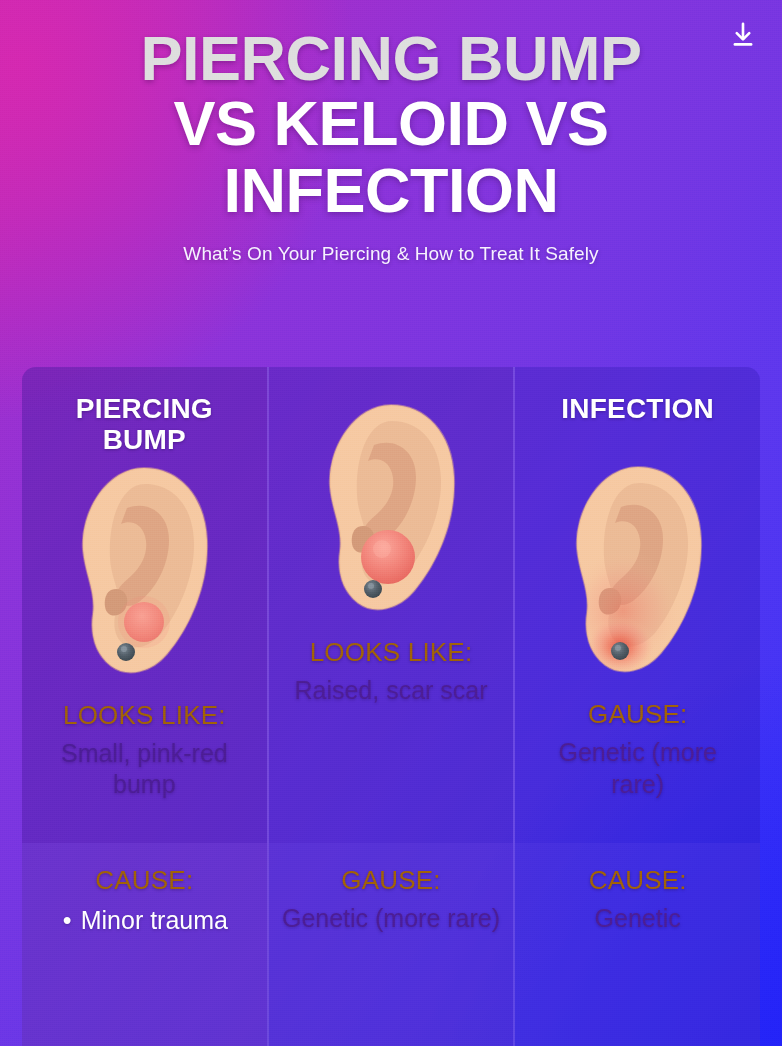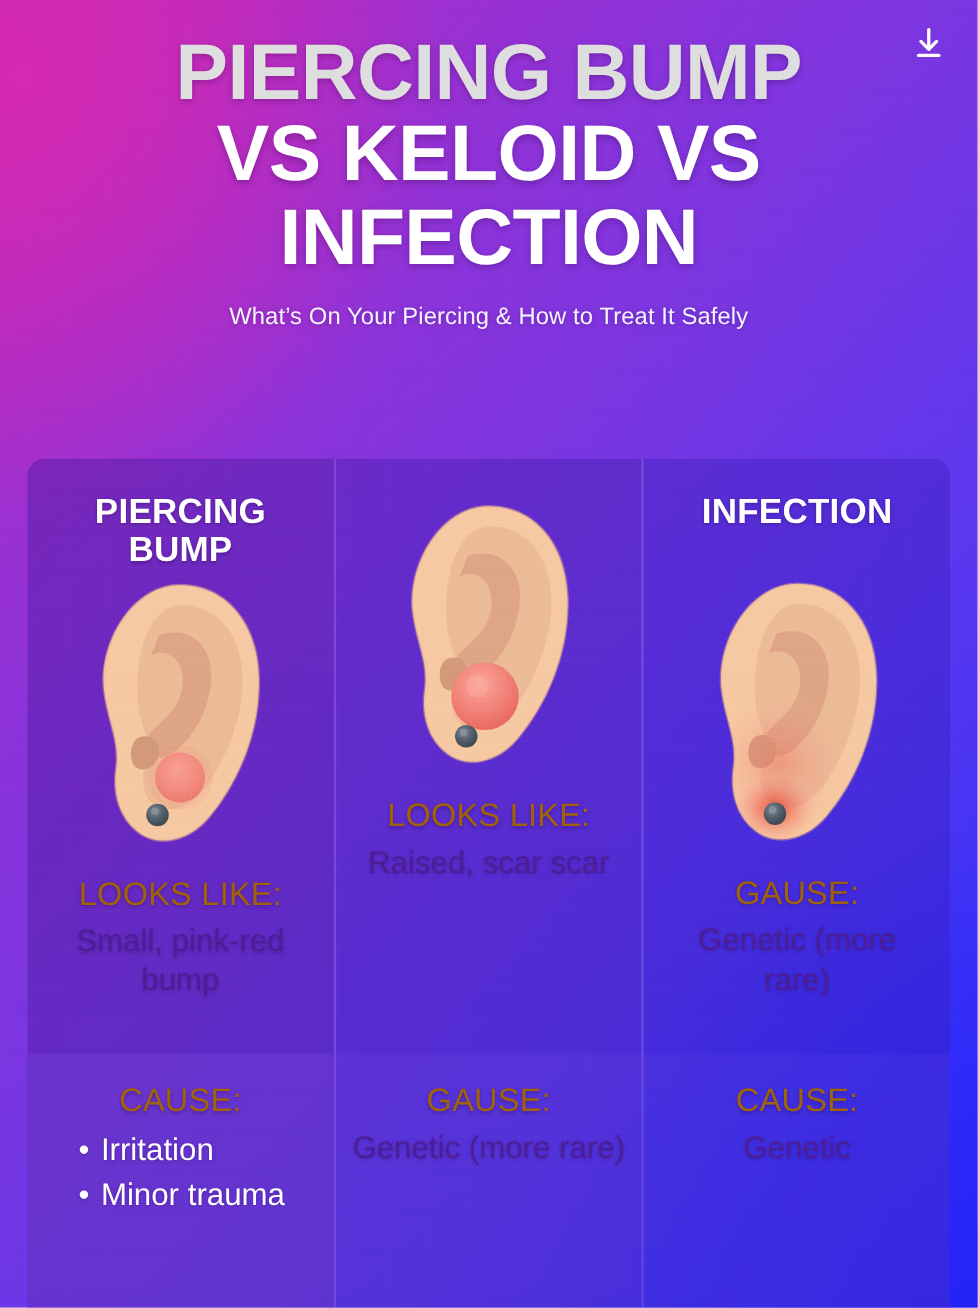--- a/index.html
+++ b/index.html
@@ -275,21 +275,20 @@
 
         <div class="field looks">
           <div class="field-label">LOOKS LIKE:</div>
           <div class="field-value">Small, pink-red bump</div>
         </div>
       </div>
 
       <div class="sec-bottom">
         <div class="field-label">CAUSE:</div>
         <ul class="bullets">
-          <li>Irritation</li>
           <li>Minor trauma</li>
         </ul>
       </div>
     </div>
 
     <div class="col c2">
       <div class="sec-top">
 
         <div class="ear-wrap">
           <svg width="150" height="220" viewBox="0 0 150 220">

